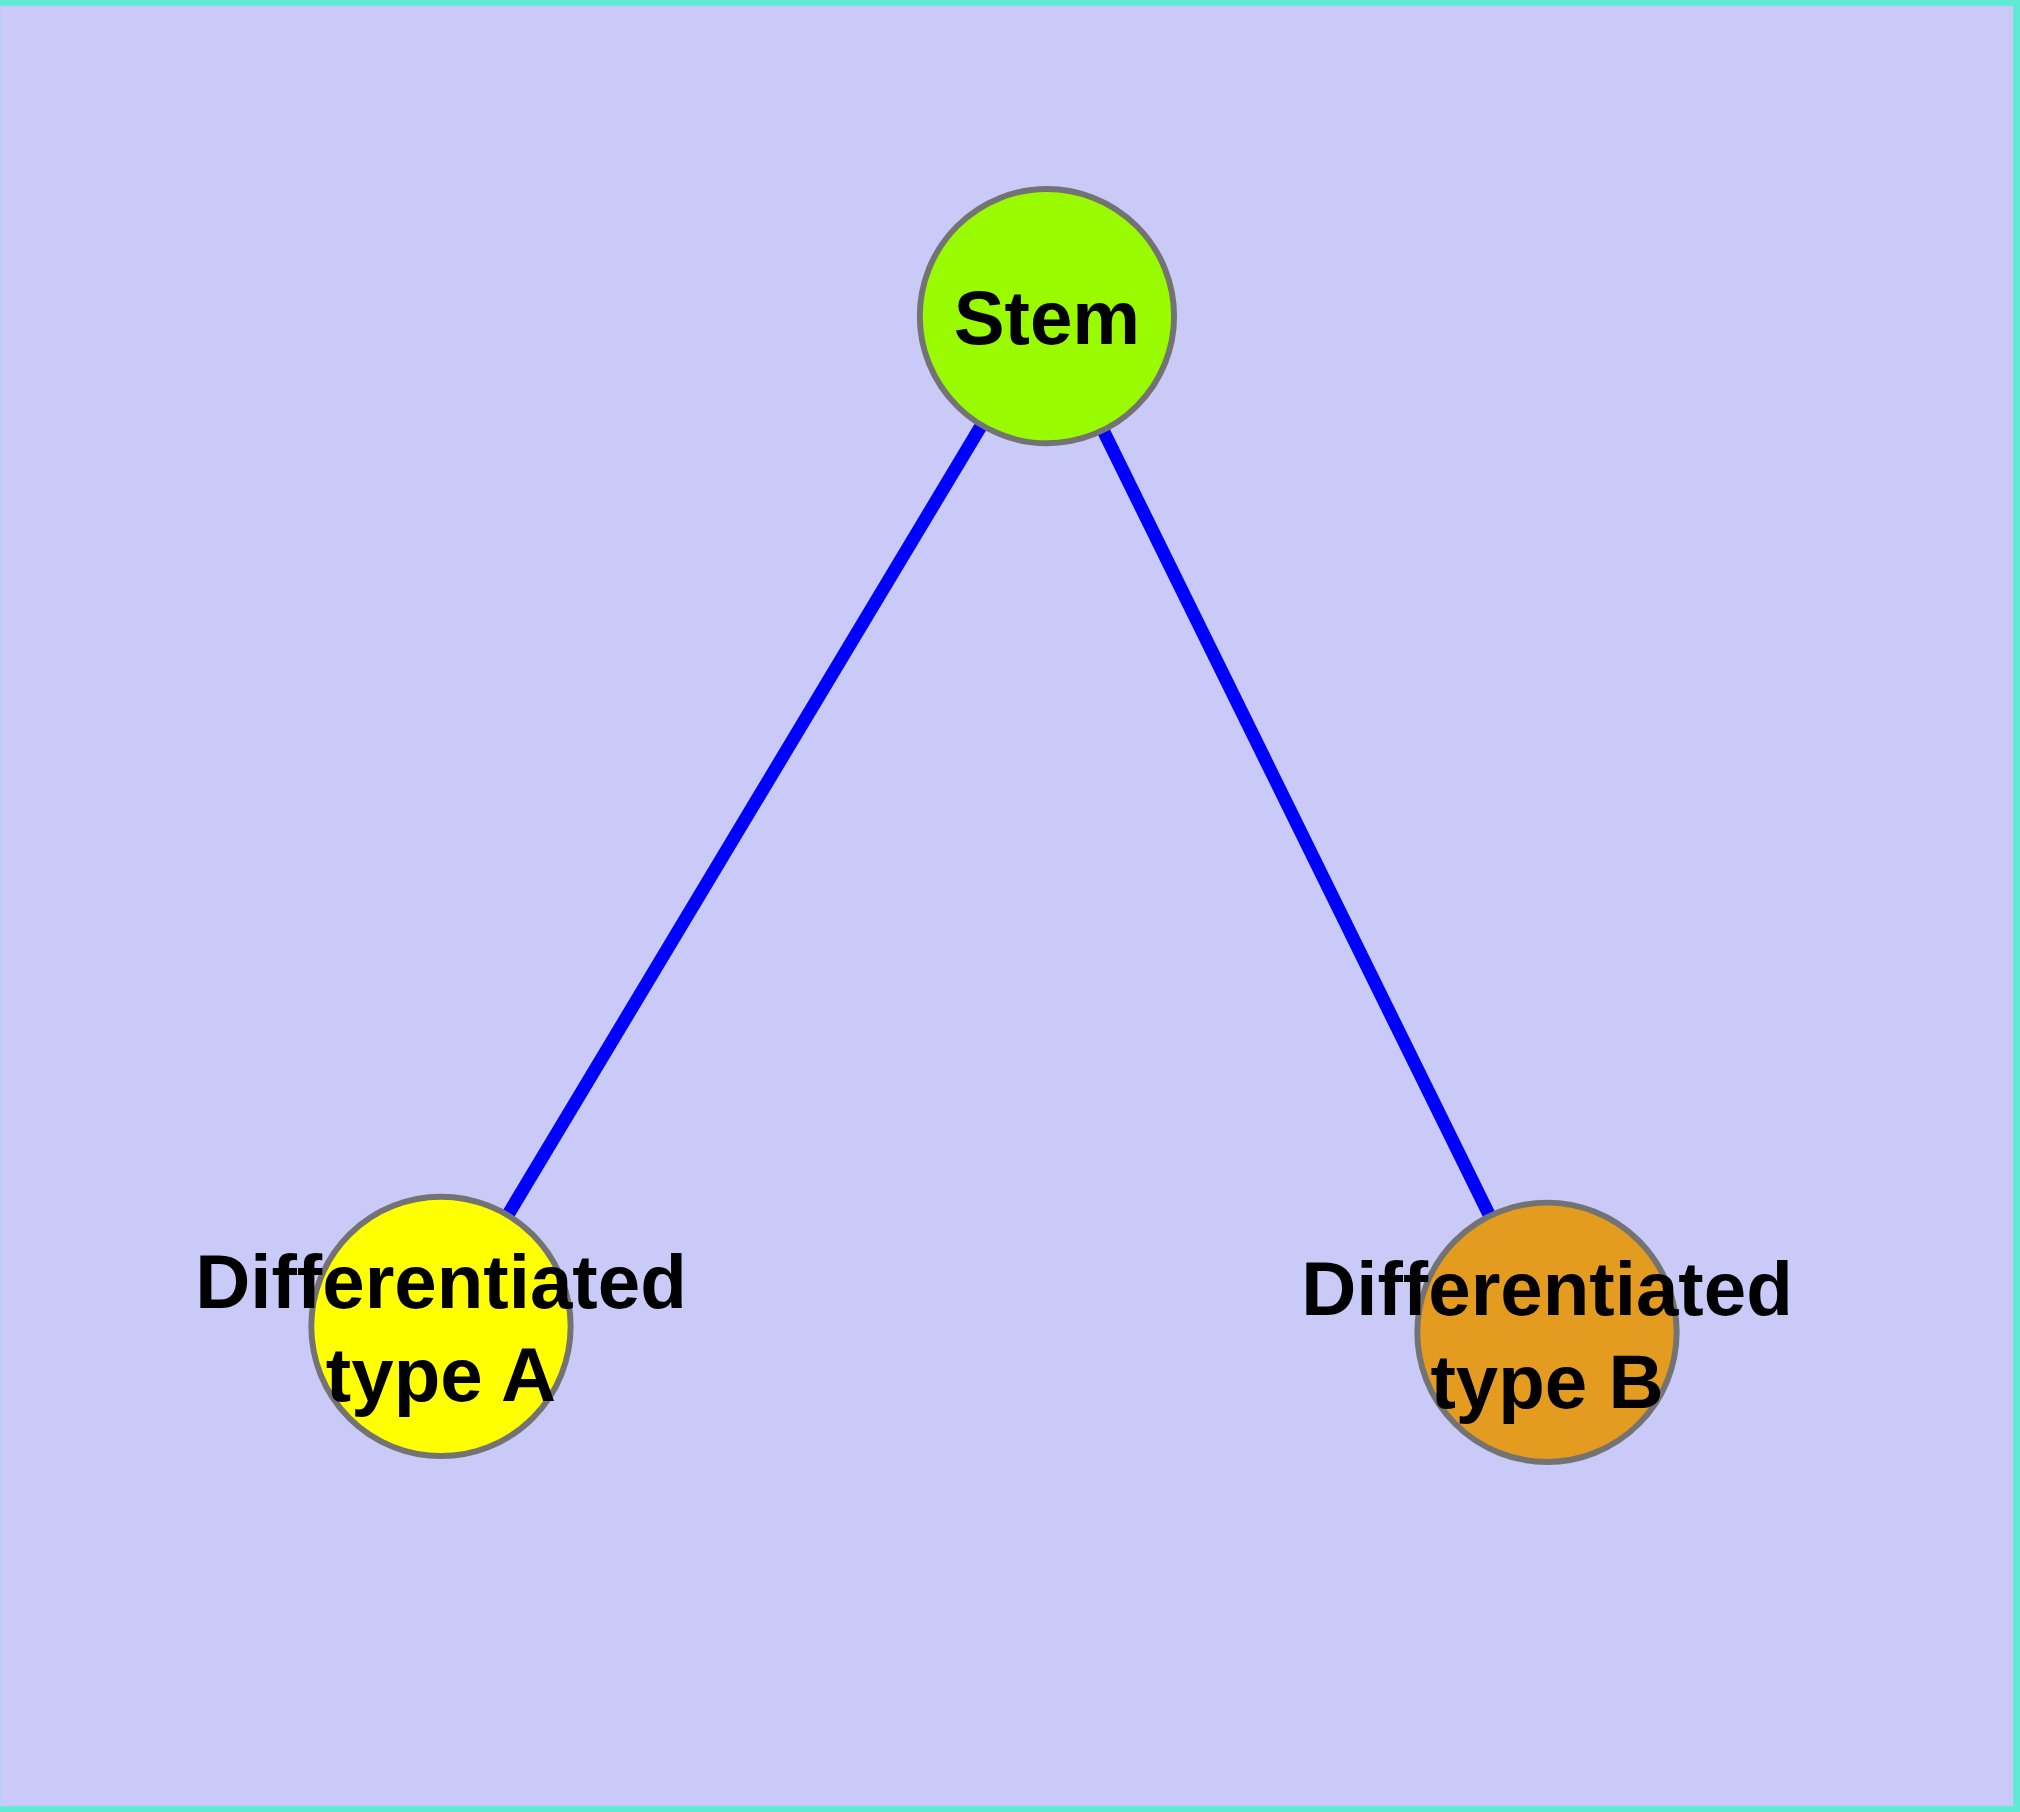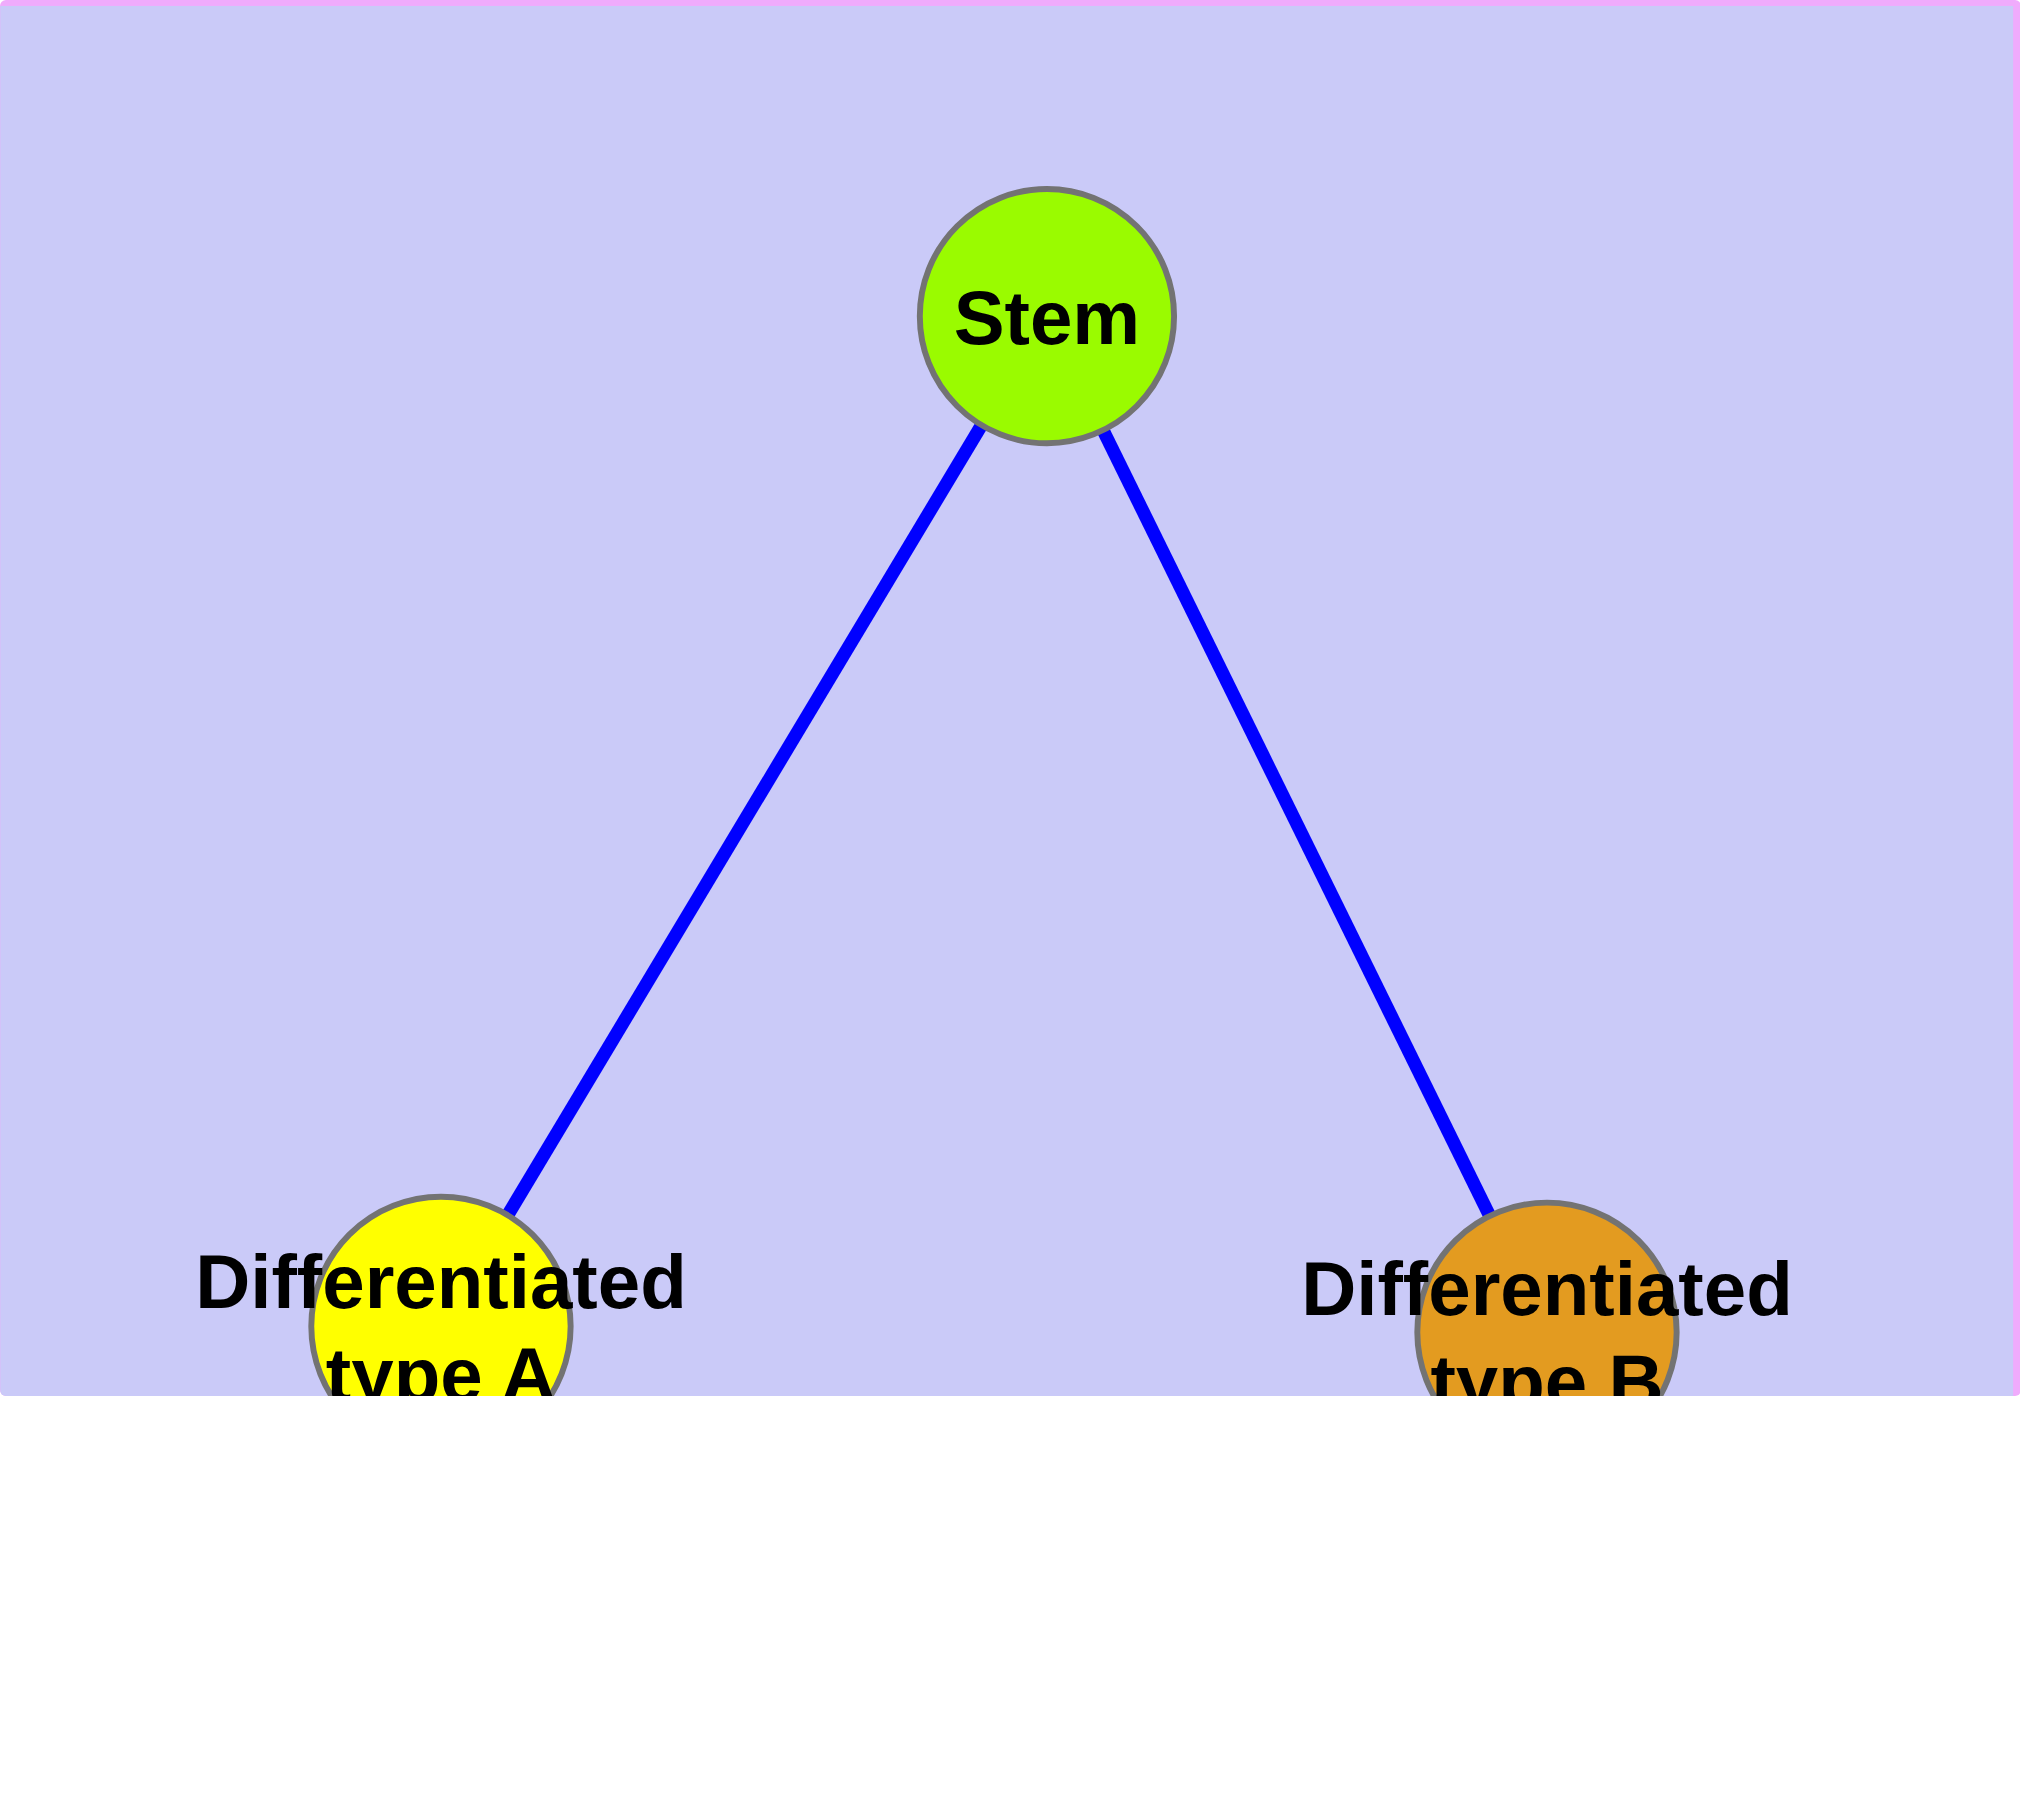--- a/index.html
+++ b/index.html
@@ -3,24 +3,23 @@
 <meta charset="utf-8">
 <style>
   html, body {
     margin: 0;
     padding: 0;
     background: #ffffff;
   }
   .page {
     position: relative;
     width: 2021px;
-    height: 1396px;
-    background: #f0abfc;
+    height: 1812px;
+    background: #5eead4;
     overflow: hidden;
-    border-radius: 6px;
   }
   svg.graph {
     display: block;
     width: 2021px;
     height: 1812px;
   }
   .node-circle {
     stroke: #737373;
     stroke-width: 7px;
   }

